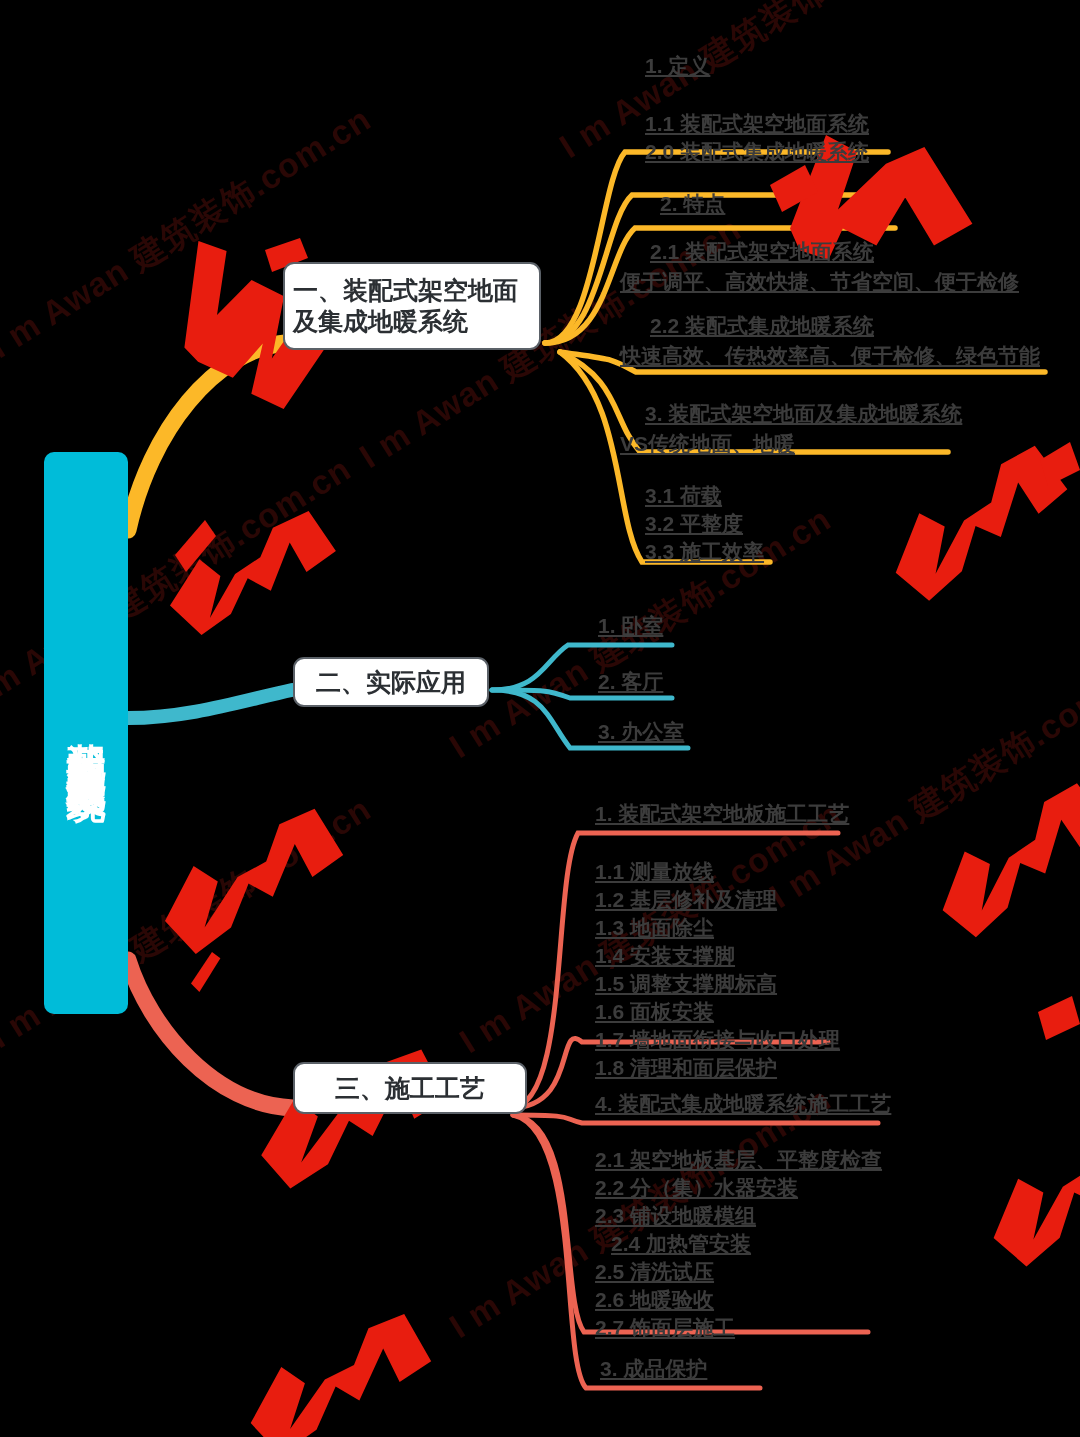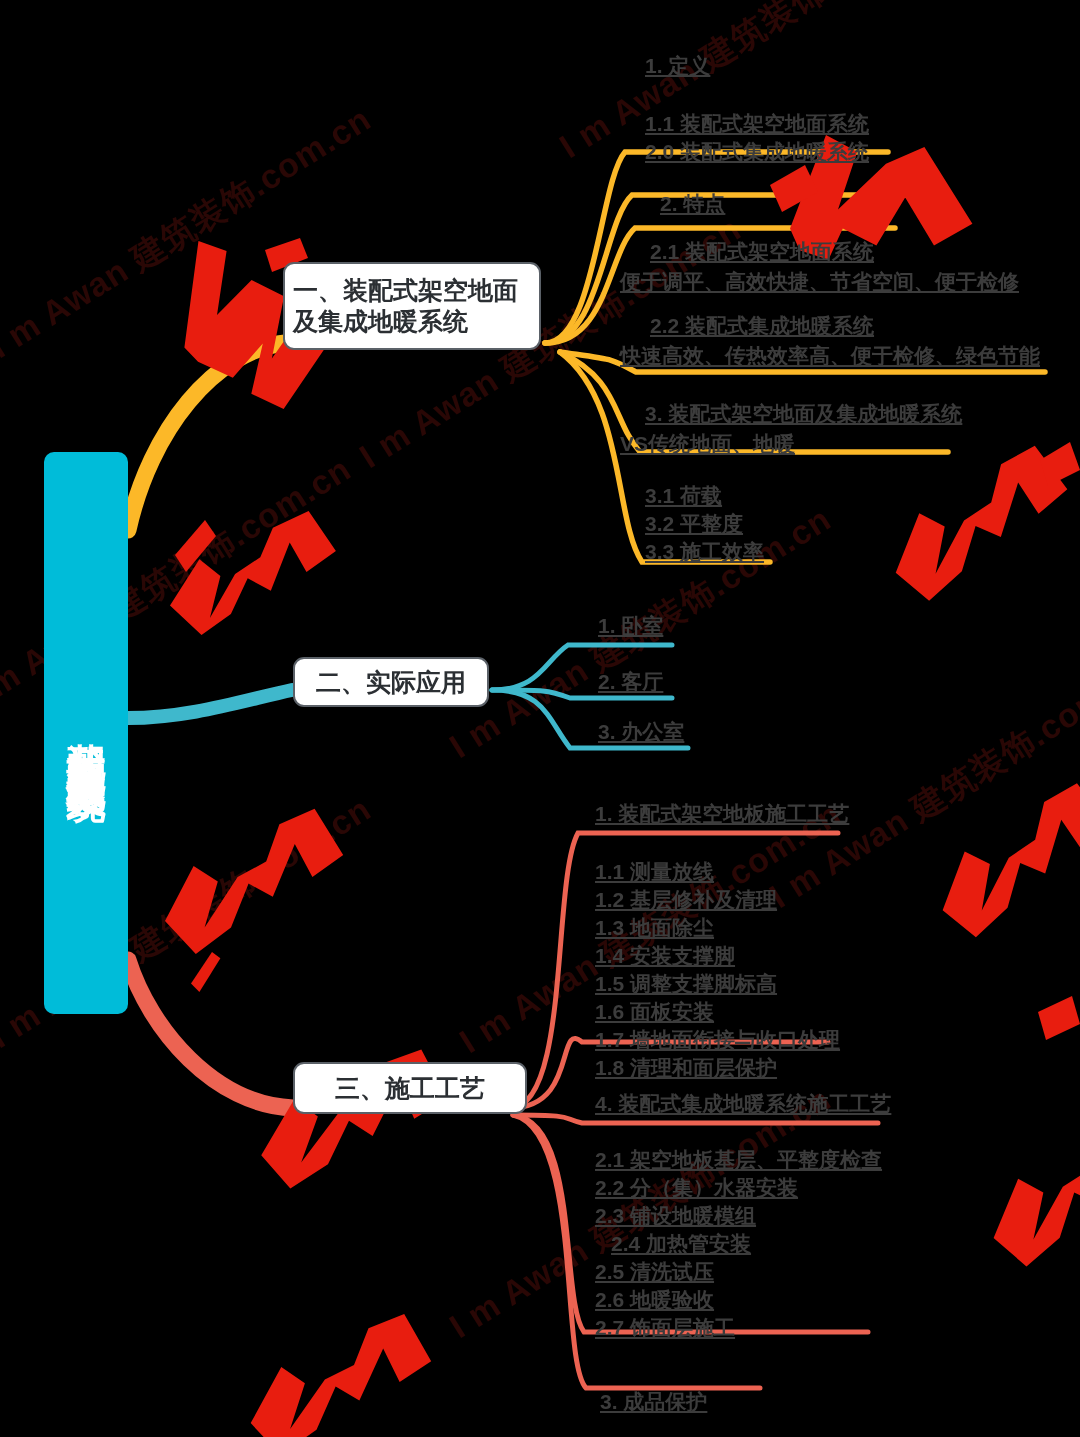--- a/index.html
+++ b/index.html
@@ -184,15 +184,15 @@
   <div class="sub s20" style="left:595px;top:1026px;">1.7 墙地面衔接与收口处理</div>
   <div class="sub s20" style="left:595px;top:1054px;">1.8 清理和面层保护</div>
   <div class="sub s20" style="left:595px;top:1090px;">4. 装配式集成地暖系统施工工艺</div>
   <div class="sub s20" style="left:595px;top:1146px;">2.1 架空地板基层、平整度检查</div>
   <div class="sub s20" style="left:595px;top:1174px;">2.2 分（集）水器安装</div>
   <div class="sub s20" style="left:595px;top:1202px;">2.3 铺设地暖模组</div>
   <div class="sub s20" style="left:595px;top:1230px;margin-left:16px;">2.4 加热管安装</div>
   <div class="sub s20" style="left:595px;top:1258px;">2.5 清洗试压</div>
   <div class="sub s20" style="left:595px;top:1286px;">2.6 地暖验收</div>
   <div class="sub s20" style="left:595px;top:1314px;">2.7 饰面层施工</div>
-  <div class="sub s20" style="left:600px;top:1388px;">3. 成品保护</div>
+  <div class="sub s20" style="left:600px;top:1355px;">3. 成品保护</div>
 
 </div>
 
 </body></html>

